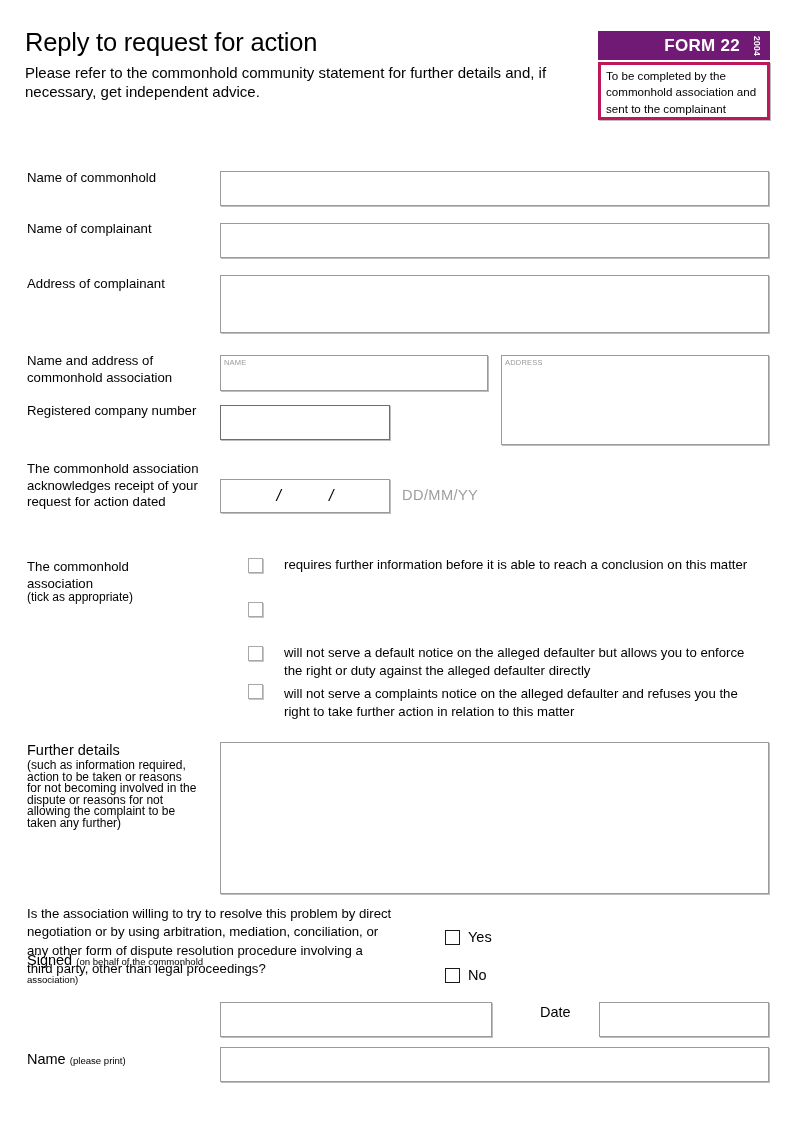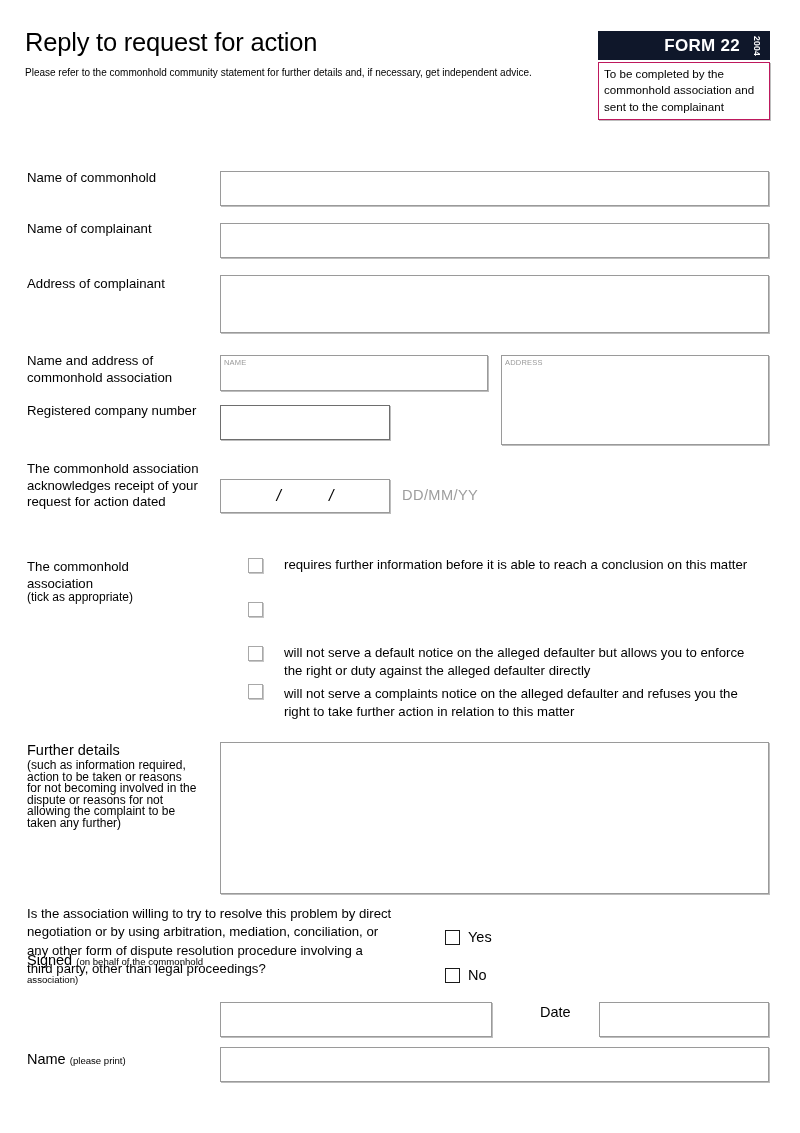--- a/index.html
+++ b/index.html
@@ -69,32 +69,32 @@
     line-height: 30px;
     letter-spacing: -0.2px;
     color: #000;
     text-align: right;
   }
   .subtitle {
     position: absolute;
     left: 25px;
     top: 64px;
     width: 545px;
-    font-size: 10px;
+    font-size: 15px;
     line-height: 18.5px;
     color: #000;
   }
 
   .form-badge {
     position: absolute;
     left: 598px;
     top: 31px;
     width: 172px;
     height: 29px;
-    background: #0f172a;
+    background: #701a75;
     color: #ffffff;
   }
   .form-badge .fb-text {
     position: absolute;
     right: 30px;
     top: 50%;
     transform: translateY(-50%);
     font-size: 17px;
     font-weight: bold;
     letter-spacing: 0.3px;
@@ -111,21 +111,21 @@
     letter-spacing: 0.2px;
     white-space: nowrap;
   }
 
   .badge-note {
     position: absolute;
     left: 598px;
     top: 62px;
     width: 172px;
     height: 58px;
-    border: 1px solid #be185d;
+    border: 3px solid #be185d;
     box-shadow: 1px 1px 0 0 #bdbdbd;
     background: #fff;
     padding: 3px 4px 0 5px;
     font-size: 11.6px;
     line-height: 16.3px;
   }
 
   
   .cbx {
     position: absolute;

